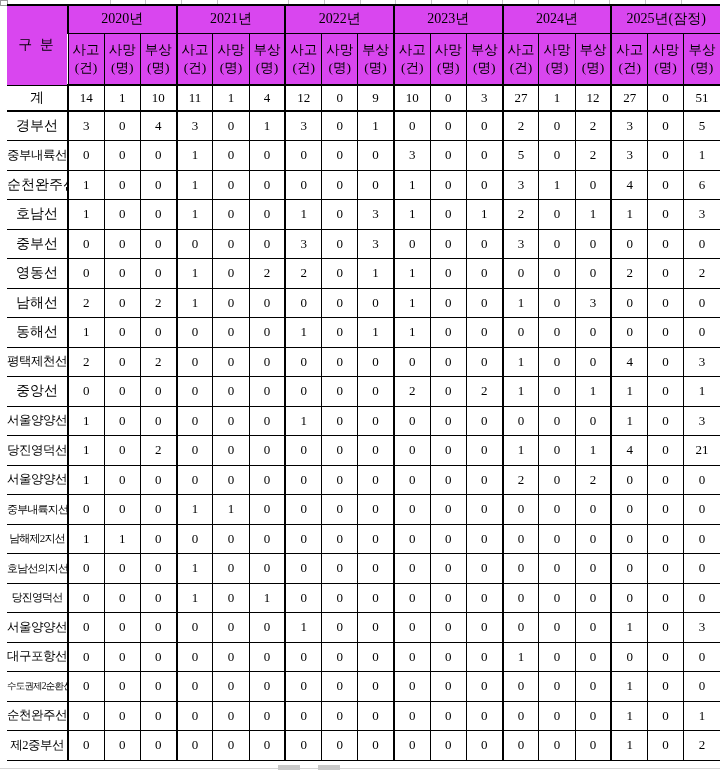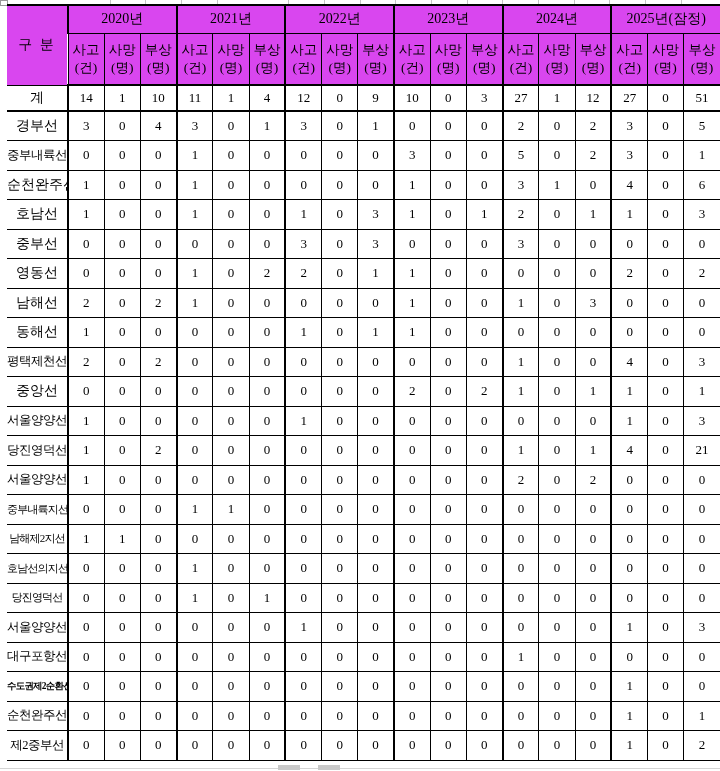--- a/index.html
+++ b/index.html
@@ -51,21 +51,21 @@
   
   .gs{border-left-width:2px !important;}
 
   tbody tr{height:29.5px;background:#ffffff;}
   tbody tr.total{height:26px;}
   tbody tr.total td{border-bottom:2px solid #000;}
   td.num{font-size:13px;}
   td.rlabel{font-size:14px;}
   td.rlabel.len5{font-size:12.5px;letter-spacing:-0.5px;margin-top:35px;}
   td.rlabel.len6{font-size:11px;letter-spacing:-0.8px;}
-  td.rlabel.len8{font-size:9.5px;letter-spacing:-0.8px;font-weight:bold;}
+  td.rlabel.len8{font-size:9.5px;letter-spacing:-0.8px;}
   .sub-l{display:block;}
 </style>
 </head>
 <body>
 
 <div class="canvas">
   <div class="corner-handle"></div>
   <div class="top-remnant"></div>
 
   <table class="stat">

